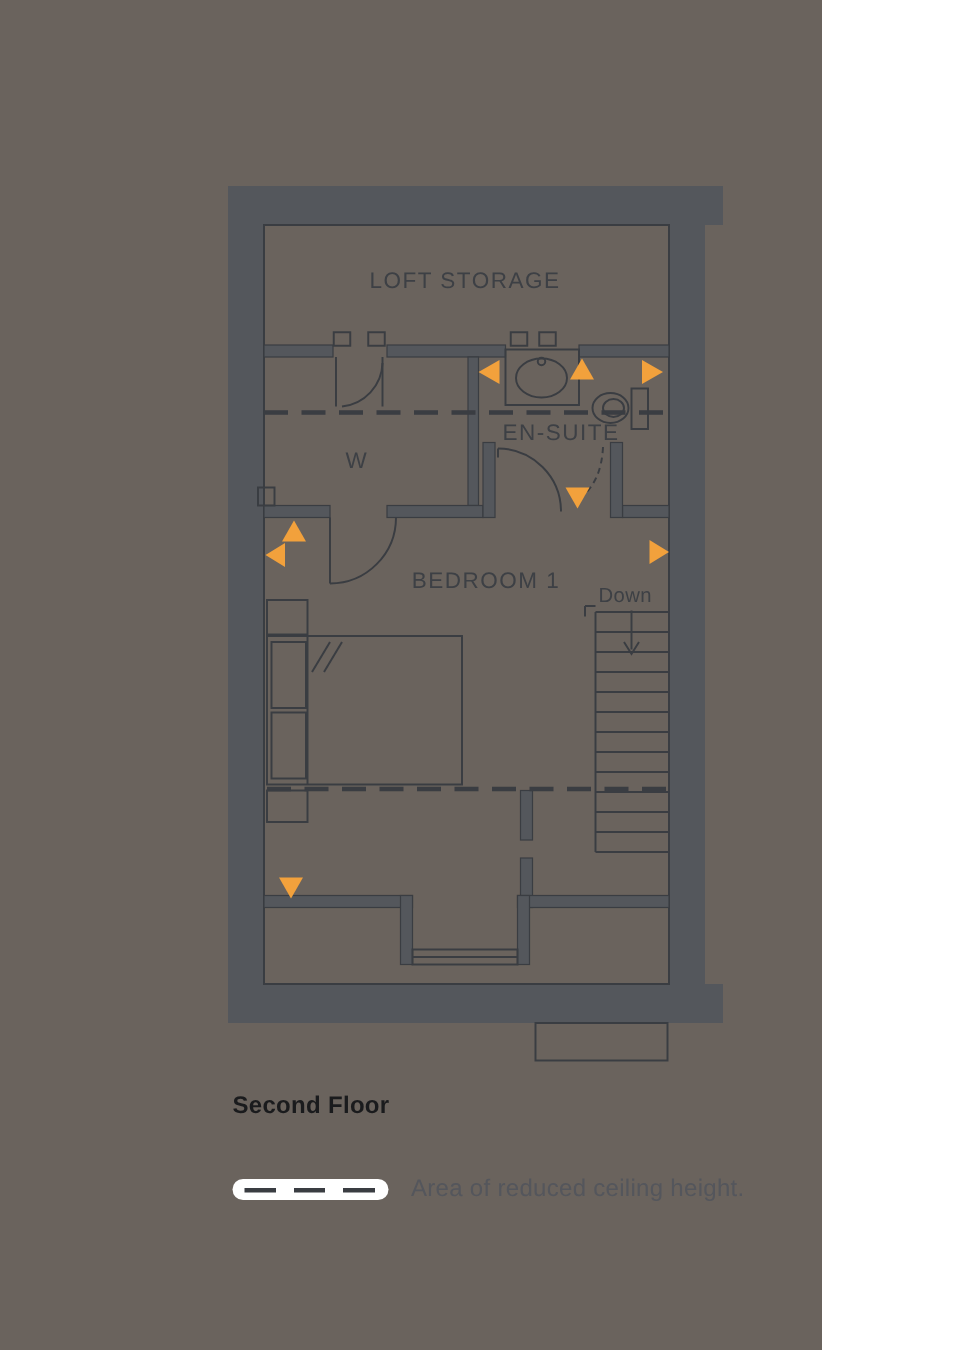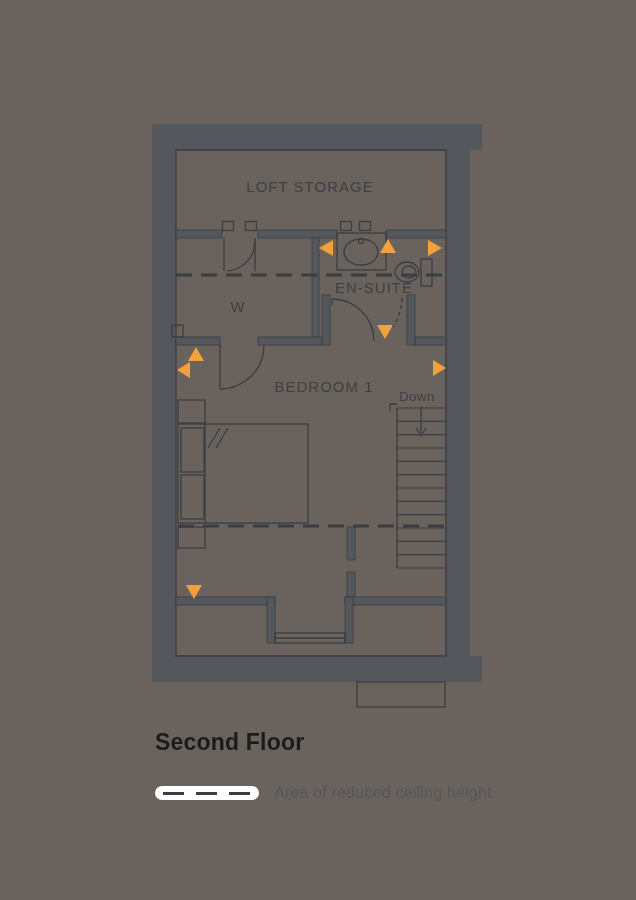--- a/index.html
+++ b/index.html
@@ -8,21 +8,21 @@
     --line:#3a3d42;
     --label:#3d4045;
     --accent:#f2a13c;
     --title:#1a1b1d;
     --legend:#54565c;
     --white:#ffffff;
   }
   html,body{margin:0;padding:0;}
   .canvas{
     position:relative;
-    width:636px;height:900px;
+    width:548px;height:900px;
     background:var(--bg);
     overflow:hidden;
     font-family:"Liberation Sans", sans-serif;
   }
   .plan-svg{position:absolute;left:0;top:0;}
   .room-label{
     fill:var(--label);
     font-family:"Liberation Sans", sans-serif;
     font-size:15px;
     letter-spacing:1px;
@@ -34,21 +34,21 @@
     letter-spacing:0.3px;
   }
   .thin{stroke:var(--line);stroke-width:1.3;fill:none;}
   .wallblock{fill:var(--wall);}
   .innerwall{fill:var(--wall);stroke:var(--line);stroke-width:0.8;}
   .dashline{stroke:var(--line);stroke-width:3;stroke-dasharray:16 9;fill:none;}
   .marker{fill:var(--accent);}
   .treads line{stroke:var(--line);stroke-width:1.2;}
   .floor-title{
     position:absolute;left:155px;top:729px;
-    font-size:23px;font-weight:600;color:var(--title);
+    font-size:16px;font-weight:600;color:var(--title);
     letter-spacing:0.2px;
   }
   .legend-row{position:absolute;left:155px;top:784px;display:flex;align-items:center;}
   .legend-swatch{
     width:104px;height:14px;background:var(--white);
     border-radius:7px;position:relative;flex:0 0 auto;
   }
   .legend-dash{
     position:absolute;left:8px;top:5.5px;width:88px;height:3px;
     background:repeating-linear-gradient(90deg,var(--line) 0 21px,transparent 21px 33px);

